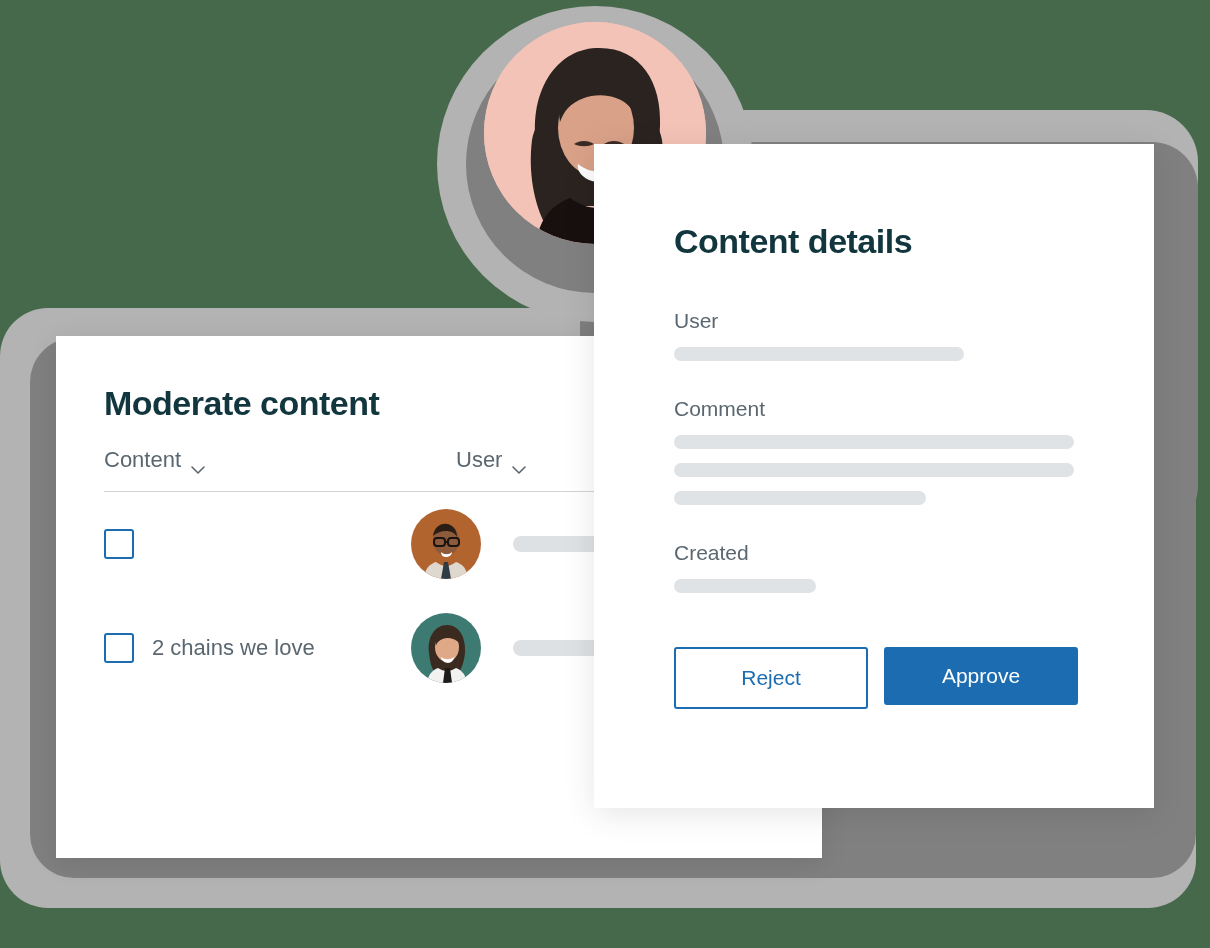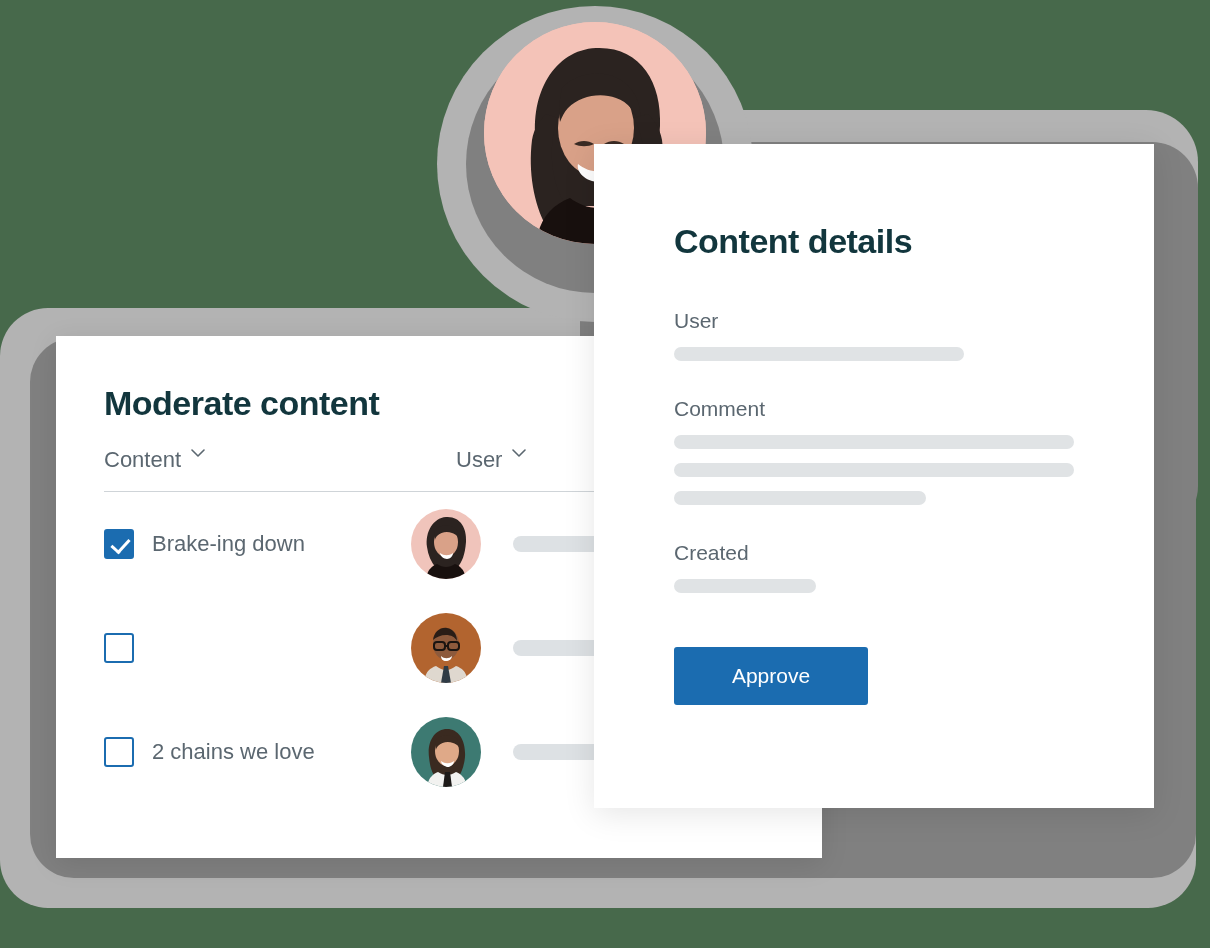--- a/index.html
+++ b/index.html
@@ -87,21 +87,21 @@
 
   .table-head {
     display: flex;
     align-items: center;
     padding-bottom: 18px;
     border-bottom: 1px solid #cfd4d8;
     width: 548px;
   }
   .col-head {
     display: flex;
-    align-items: flex-start;
+    align-items: flex-end;
     gap: 10px;
     font-size: 22px;
     color: #5b6770;
   }
   .col-head.content-col { width: 352px; }
   .chev {
     width: 14px; height: 9px;
     display: inline-block;
     position: relative;
     top: 2px;
@@ -260,37 +260,20 @@
         <div class="col-head">
           <span>User</span>
           <span class="chev">
             <svg width="14" height="9" viewBox="0 0 14 9">
                 <path d="M1 1l6 6 6-6" stroke="#5b6770" stroke-width="1.6" fill="none" stroke-linecap="round" stroke-linejoin="round"></path>
               </svg>
           </span>
         </div>
       </div>
 
-      <div class="row">
-        <div class="row-label-wrap">
-          <div class="cbox checked"></div>
-          <div class="row-label">Brake-ing down</div>
-        </div>
-        <div class="row-avatar">
-          <svg viewBox="0 0 70 70" xmlns="http://www.w3.org/2000/svg">
-            <rect width="70" height="70" fill="#f0c4bb"></rect>
-            <path d="M16 38c-2-15 6-29 19-30 14-1 21 11 20 25-1 13-4 20-9 26H25c-5-6-8-13-9-21z" fill="#2b2320"></path>
-            <ellipse cx="35" cy="33" rx="12" ry="15" fill="#d9a188"></ellipse>
-            <path d="M24 21c4-5 14-6 20-2 4 4 6 9 5 14-1-5-4-8-8-9-5-2-11-1-15 3-1 1-2 3-2 4-1-4-1-8 0-10z" fill="#2b2320"></path>
-            <path d="M29 44c4 3 9 3 13 0 0 3-3 6-6 6s-7-3-7-6z" fill="#ffffff"></path>
-            <path d="M26 55c3 2 6 3 9 3s6-1 9-3c5 2 9 6 10 11v4H16v-4c1-5 5-9 10-11z" fill="#18100e"></path>
-          </svg>
-        </div>
-        <div class="row-bar"></div>
-      </div>
 
       <div class="row">
         <div class="row-label-wrap">
           <div class="cbox"></div>
         </div>
         <div class="row-avatar">
           <svg viewBox="0 0 70 70" xmlns="http://www.w3.org/2000/svg">
             <rect width="70" height="70" fill="#b2642f"></rect>
             <ellipse cx="35" cy="31" rx="13" ry="16" fill="#8d5a3c"></ellipse>
             <path d="M22 27c1-8 7-13 14-12 6 1 10 6 10 13-2-4-6-6-11-6s-10 2-13 5z" fill="#2a1d16"></path>
@@ -341,18 +324,19 @@
         <div class="bar" style="width:400px"></div>
         <div class="bar" style="width:252px"></div>
       </div>
 
       <div class="field-block">
         <div class="field-label">Created</div>
         <div class="bar" style="width:142px"></div>
       </div>
 
       <div class="btn-row">
+        <button class="btn btn-reject">Reject</button>
         <button class="btn btn-approve">Approve</button>
       </div>
     </div>
   </div>
 
 </div>
 
 </body></html>

